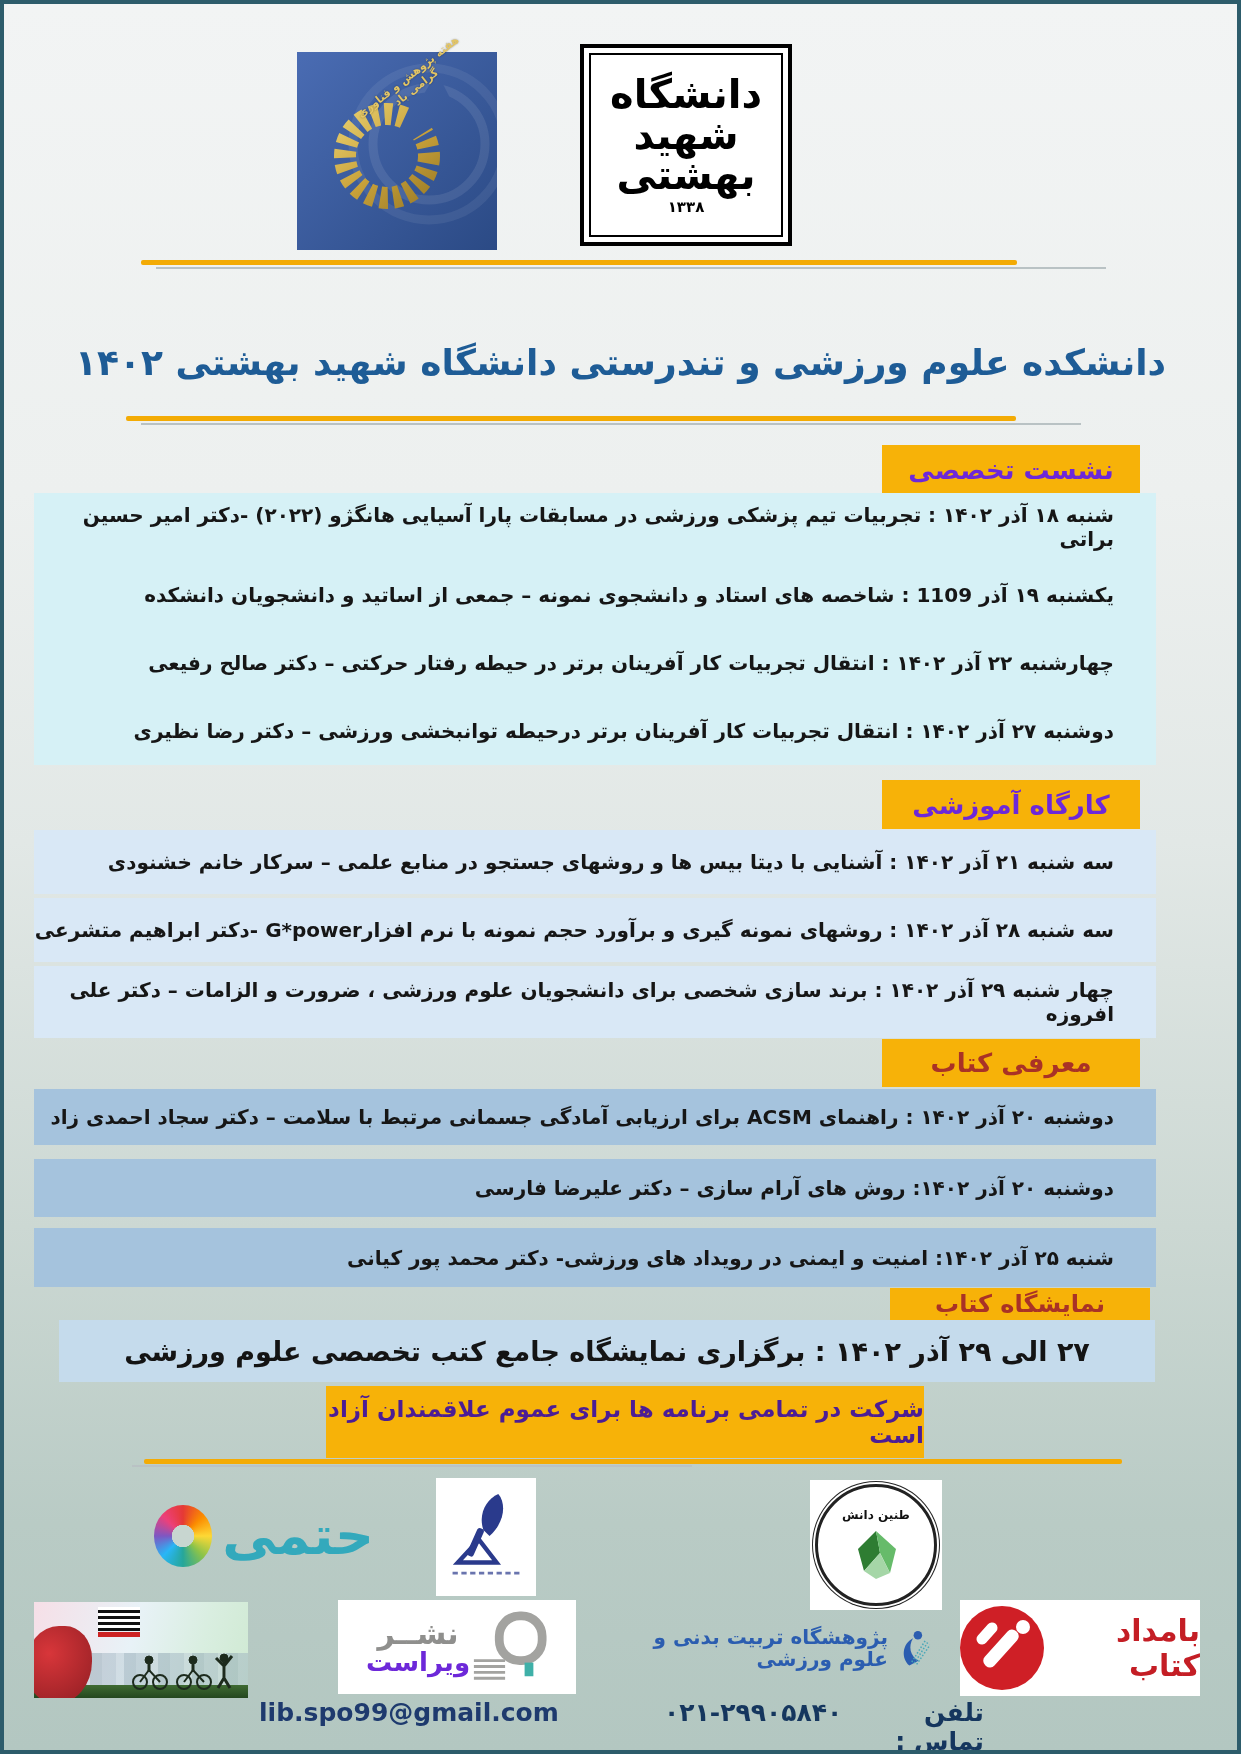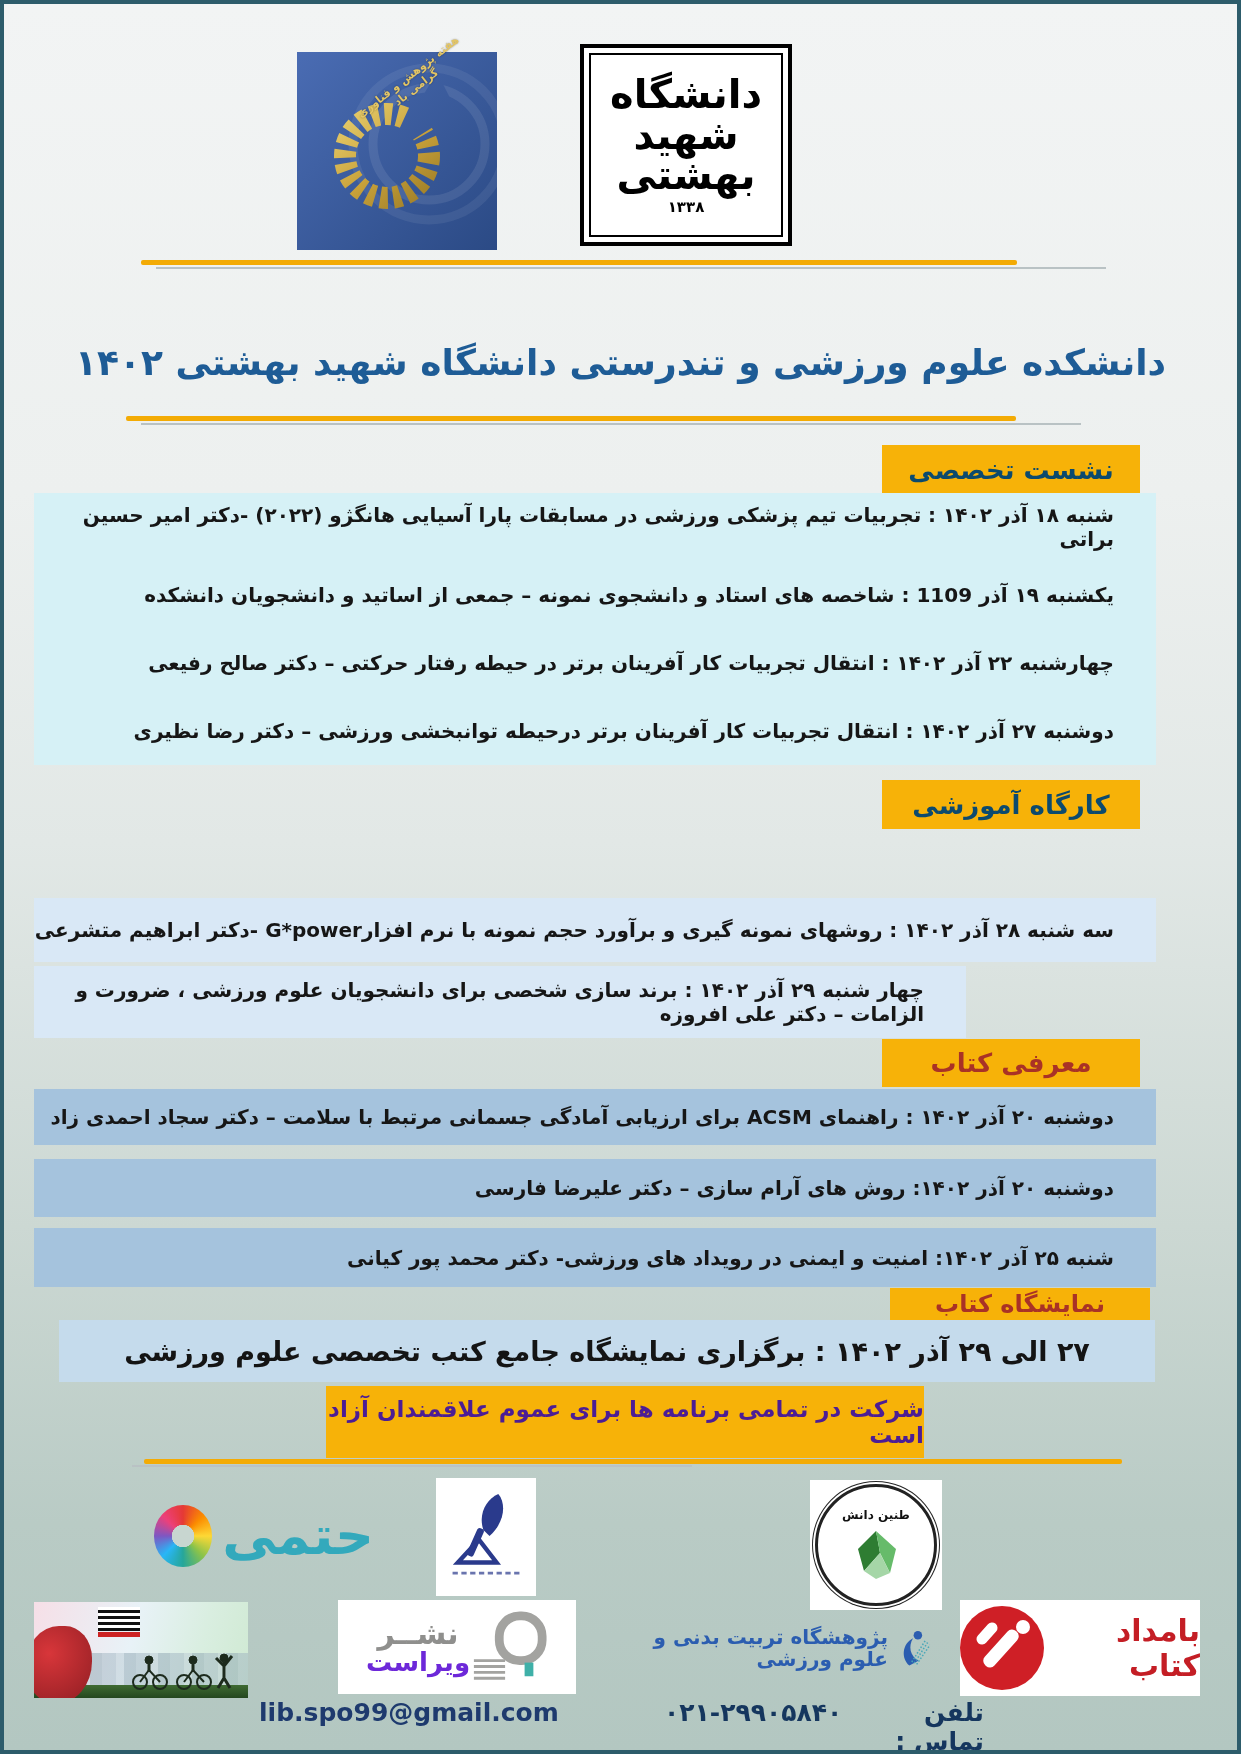--- a/index.html
+++ b/index.html
@@ -44,21 +44,21 @@
   .title{
     left:0;width:100%;text-align:center;direction:rtl;
     color:#1e5c96;font-weight:bold;
   }
   .title1{top:282px;font-size:34px;}
   .title2{top:338px;font-size:36px;}
 
   
   .sec-header{
     background:#f7b208;display:flex;align-items:center;justify-content:center;
-    direction:rtl;font-weight:bold;font-size:26px;color:#0c4a6e;
+    direction:rtl;font-weight:bold;font-size:26px;color:#6d28d9;
   }
   .sec-header.red{color:#a93226;}
 
   
   .block{box-sizing:border-box;}
   .item{
     direction:rtl;display:flex;align-items:center;justify-content:flex-start;
     padding-right:42px;box-sizing:border-box;
     font-weight:bold;font-size:20px;color:#161616;text-align:right;
   }
@@ -185,22 +185,23 @@
 
   <div class="abs sec-header" style="left:878px;top:441px;width:258px;height:49px;">نشست تخصصی</div>
   <div class="abs block sec1-body" style="left:30px;top:489px;width:1122px;height:272px;">
     <div class="item">شنبه ۱۸ آذر ۱۴۰۲ : تجربیات تیم پزشکی ورزشی در مسابقات پارا آسیایی هانگژو (۲۰۲۲) -دکتر امیر حسین براتی</div>
     <div class="item">یکشنبه ۱۹ آذر 1109 : شاخصه های استاد و دانشجوی نمونه – جمعی از اساتید  و دانشجویان دانشکده</div>
     <div class="item">چهارشنبه ۲۲ آذر ۱۴۰۲ :  انتقال تجربیات کار آفرینان برتر در حیطه رفتار حرکتی – دکتر صالح رفیعی</div>
     <div class="item">دوشنبه ۲۷ آذر ۱۴۰۲ : انتقال تجربیات کار آفرینان برتر درحیطه توانبخشی ورزشی – دکتر رضا نظیری</div>
   </div>
 
   <div class="abs sec-header" style="left:878px;top:776px;width:258px;height:49px;">کارگاه آموزشی</div>
+  <div class="abs item row2" style="left:30px;top:826px;width:1122px;height:64px;">سه شنبه ۲۱ آذر ۱۴۰۲ : آشنایی با دیتا بیس ها و روشهای جستجو در منابع علمی – سرکار خانم خشنودی</div>
   <div class="abs item row2" style="left:30px;top:894px;width:1122px;height:64px;">سه شنبه ۲۸ آذر ۱۴۰۲ : روشهای نمونه گیری و برآورد حجم نمونه با نرم افزارG*power -دکتر ابراهیم متشرعی</div>
-  <div class="abs item row2" style="left:30px;top:962px;width:932px;height:72px;">چهار شنبه ۲۹ آذر ۱۴۰۲ :  برند سازی شخصی برای دانشجویان علوم ورزشی ، ضرورت و الزامات – دکتر علی افروزه</div>
+  <div class="abs item row2" style="left:30px;top:962px;width:1122px;height:72px;">چهار شنبه ۲۹ آذر ۱۴۰۲ :  برند سازی شخصی برای دانشجویان علوم ورزشی ، ضرورت و الزامات – دکتر علی افروزه</div>
 
   <div class="abs sec-header red" style="left:878px;top:1035px;width:258px;height:48px;">معرفی  کتاب</div>
   <div class="abs item row3" style="left:30px;top:1085px;width:1122px;height:56px;">دوشنبه ۲۰ آذر ۱۴۰۲ : راهنمای ACSM  برای ارزیابی آمادگی جسمانی مرتبط با سلامت – دکتر سجاد احمدی زاد</div>
   <div class="abs item row3" style="left:30px;top:1155px;width:1122px;height:58px;">دوشنبه ۲۰ آذر ۱۴۰۲:  روش های آرام سازی – دکتر علیرضا فارسی</div>
   <div class="abs item row3" style="left:30px;top:1224px;width:1122px;height:59px;">شنبه ۲۵ آذر ۱۴۰۲:  امنیت و ایمنی در رویداد های ورزشی- دکتر محمد پور کیانی</div>
 
   <div class="abs sec-header red" style="left:886px;top:1284px;width:260px;height:32px;font-size:24px;">نمایشگاه کتاب</div>
   <div class="abs exhibit-bar" style="left:55px;top:1316px;width:1096px;height:62px;">۲۷ الی ۲۹ آذر ۱۴۰۲ : برگزاری نمایشگاه جامع کتب تخصصی علوم ورزشی</div>
 
   <div class="abs banner" style="left:322px;top:1382px;width:598px;height:72px;">شرکت در تمامی  برنامه ها  برای عموم علاقمندان آزاد است</div>

